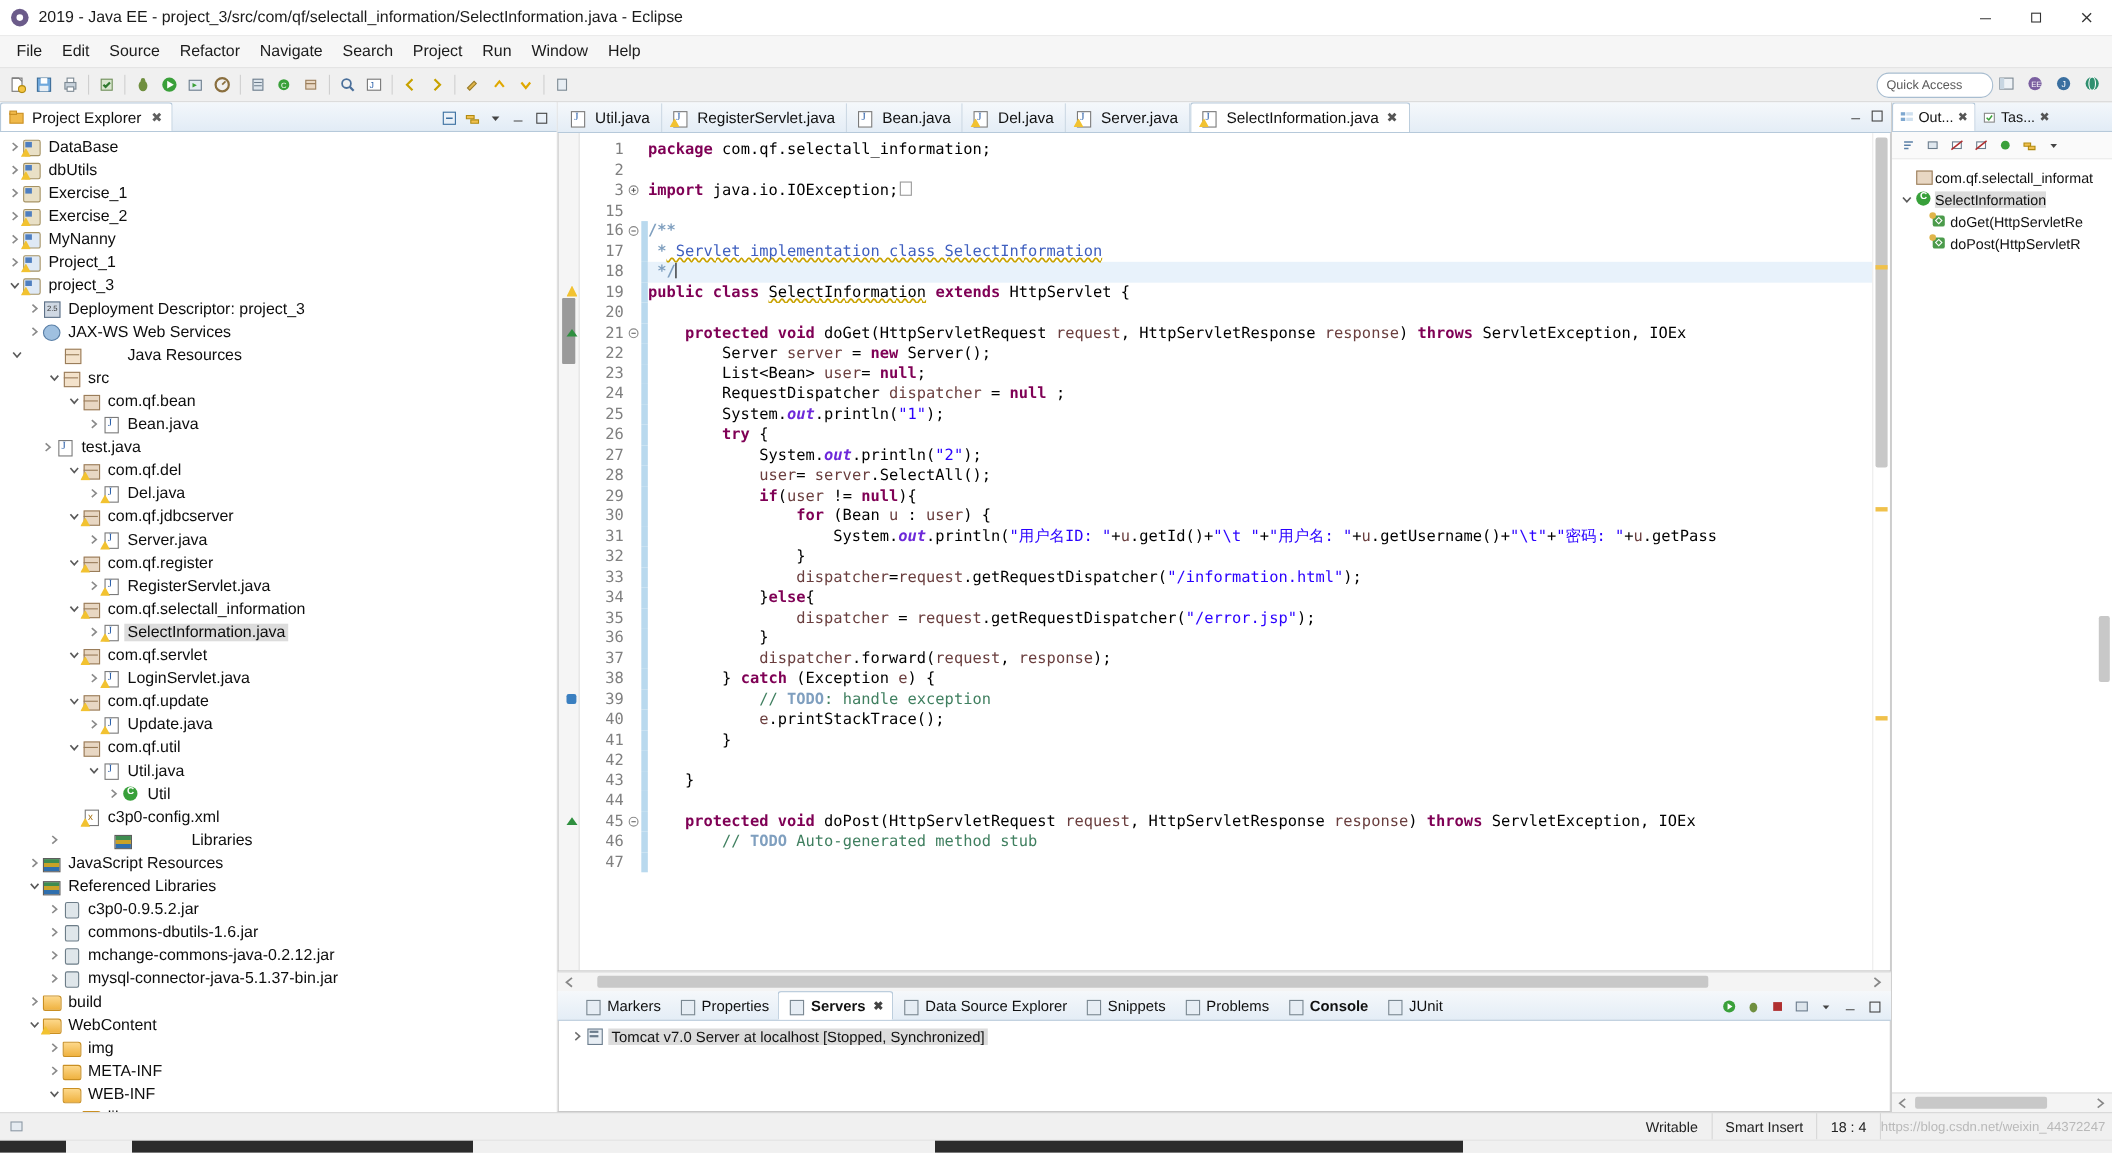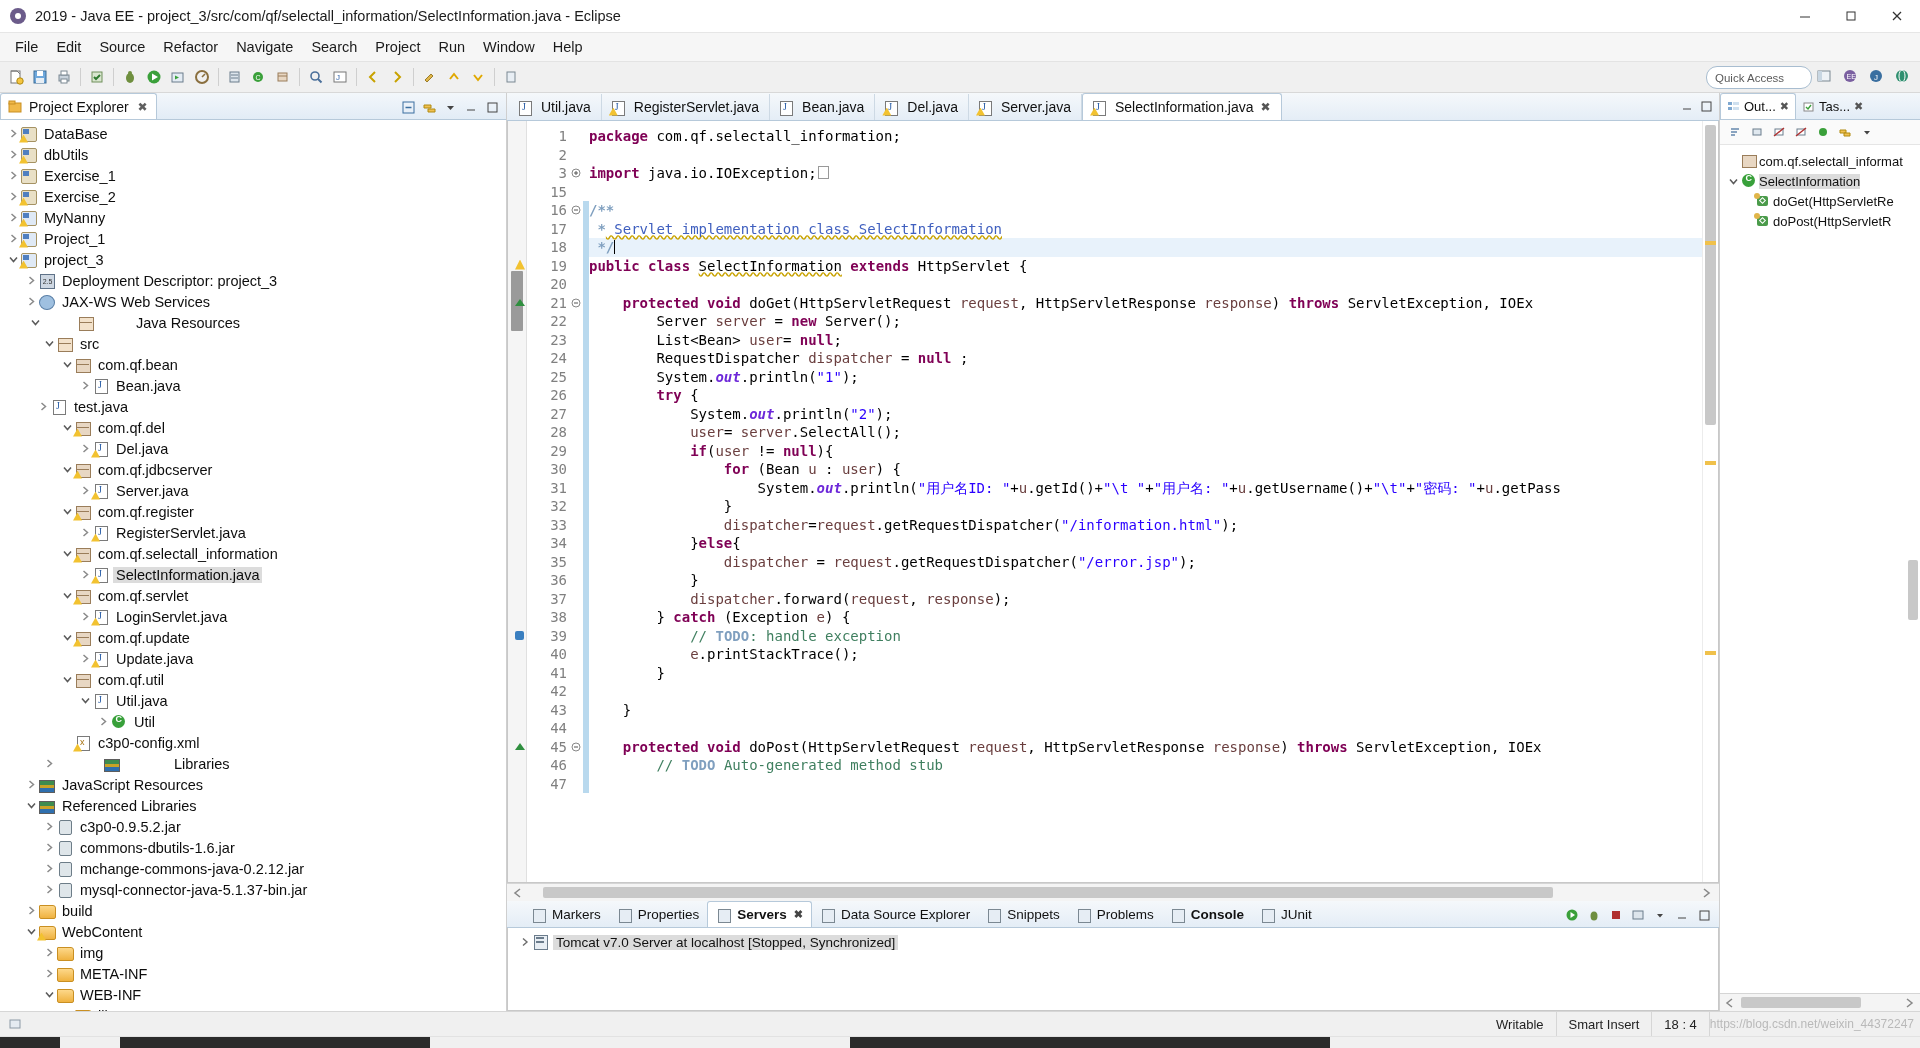--- a/index.html
+++ b/index.html
@@ -487,21 +487,21 @@
             <span class="twist">
               <svg width="11" height="11">
                 <path d="M3.5 2 L7.5 5.5 L3.5 9" fill="none" stroke="#8a8a8a" stroke-width="1.5"></path>
               </svg>
             </span>
             <span class="ticon">
               <span class="ic-ws"></span>
             </span>
             <span class="tlabel">JAX-WS Web Services</span>
           </div>
-          <div class="trow" style="padding-left: 28px; gap: 35px;">
+          <div class="trow" style="padding-left: 8px; gap: 35px;">
             <span class="twist">
               <svg width="11" height="11">
                 <path d="M2 3.5 L5.5 7.5 L9 3.5" fill="none" stroke="#5a5a5a" stroke-width="1.5"></path>
               </svg>
             </span>
             <span class="ticon">
               <span class="ic-pkg" style="background:#f3e2cb"></span>
             </span>
             <span class="tlabel">Java Resources</span>
           </div>

